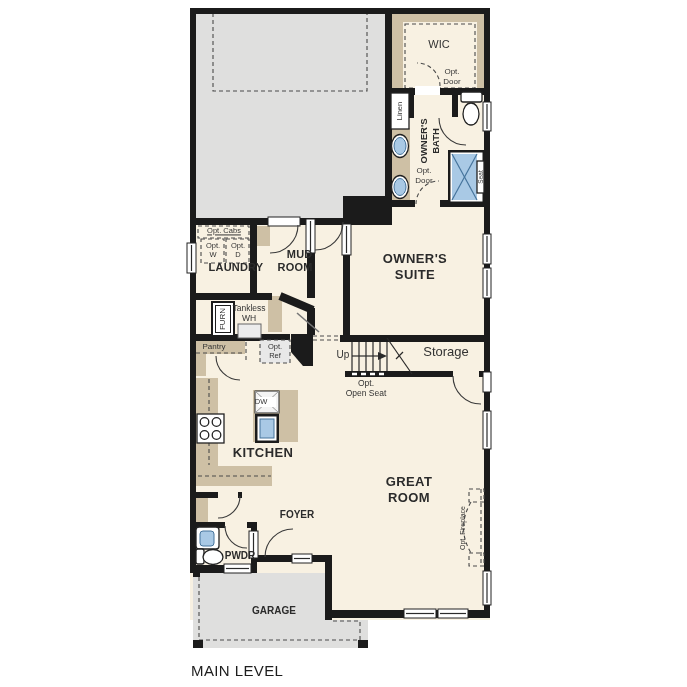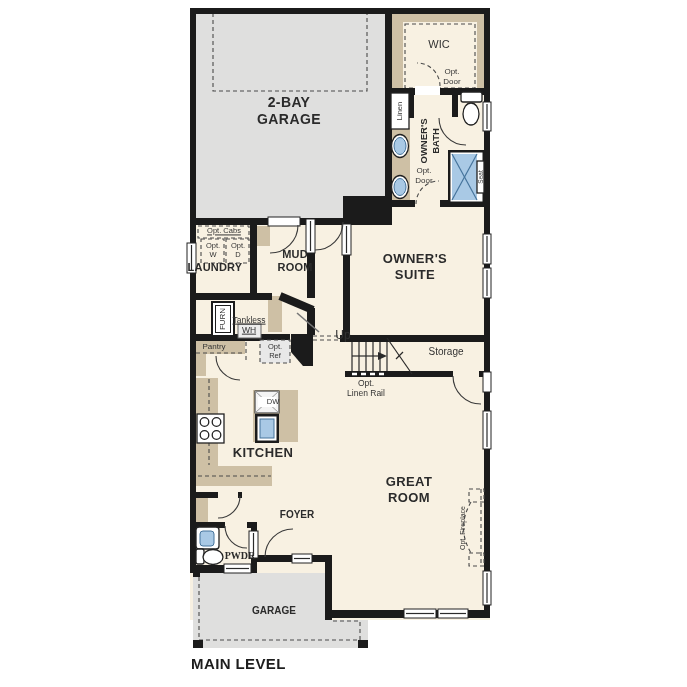--- a/index.html
+++ b/index.html
@@ -18,21 +18,21 @@
   .fix{fill:#fff;stroke:#222;stroke-width:1.3;}
   .lbl{position:absolute;transform:translate(-50%,-50%);color:#2b2b2b;white-space:nowrap;
        text-align:center;line-height:1.22;}
   .lbl.vert{transform:translate(-50%,-50%) rotate(-90deg);}
   .big{font-weight:bold;font-size:13px;letter-spacing:.4px;}
   .big2{font-weight:bold;font-size:14px;letter-spacing:.4px;}
   .mid{font-weight:bold;font-size:11px;letter-spacing:.2px;}
   .sm{font-weight:bold;font-size:10px;}
   .tiny{font-size:8px;color:#333;}
   .tiny2{font-size:7.5px;color:#333;}
-  .title{position:absolute;font-weight:bold;font-size:15px;color:#1d1d1d;letter-spacing:.4px;}
+  .title{position:absolute;font-weight:normal;font-size:15px;color:#1d1d1d;letter-spacing:.4px;margin-top:7px;}
   .lbl span{display:block;}
 </style>
 </head>
 <body>
 
 <div id="stage">
 <svg width="687" height="687" viewBox="0 0 687 687">
 
   <g>
     <rect class="f-floor" x="190" y="8" width="300" height="612"></rect>
@@ -276,24 +276,20 @@
         </g>
     <g>
           <rect class="dsh f-floor" x="198" y="226" width="51" height="12"></rect>
         </g>
     <g>
           <rect x="260" y="340" width="30" height="23" fill="#e8e8e8" stroke="#4a4a4a" stroke-width="1.1" stroke-dasharray="4 3"></rect>
         </g>
   </g>
 </svg>
 
-<div class="lbl big2" style="left:289px;top:111px;">
-  <span>2-BAY</span>
-  <span>GARAGE</span>
-</div>
 <div class="lbl" style="left:439px;top:45px;font-size:11px;color:#333;">WIC</div>
 <div class="lbl tiny" style="left:452px;top:77px;">
   <span>Opt.</span>
   <span>Door</span>
 </div>
 <div class="lbl vert tiny2" style="left:400px;top:111px;">Linen</div>
 <div class="lbl vert" style="left:430px;top:141px;font-weight:bold;font-size:9.5px;">
   <span>OWNER'S</span>
   <span>BATH</span>
 </div>
@@ -308,45 +304,45 @@
 </div>
 <div class="lbl tiny2" style="left:224px;top:231px;text-decoration:underline;">Opt. Cabs</div>
 <div class="lbl tiny2" style="left:213px;top:250px;">
   <span>Opt.</span>
   <span>W</span>
 </div>
 <div class="lbl tiny2" style="left:238px;top:250px;">
   <span>Opt.</span>
   <span>D</span>
 </div>
-<div class="lbl mid" style="left:215px;top:268px;">LAUNDRY</div>
-<div class="lbl mid" style="left:295px;top:261px;">
+<div class="lbl mid" style="left:236px;top:268px;">LAUNDRY</div>
+<div class="lbl mid" style="left:295px;top:261px;text-align:right;">
   <span>MUD</span>
   <span>ROOM</span>
 </div>
 <div class="lbl vert tiny" style="left:223px;top:319px;">FURN</div>
-<div class="lbl" style="left:249px;top:325px;font-size:8.5px;color:#333;text-decoration:underline;">
+<div class="lbl" style="left:249px;top:313px;font-size:8.5px;color:#333;">
   <span>Tankless</span>
   <span>WH</span>
 </div>
 <div class="lbl tiny" style="left:214px;top:347px;">Pantry</div>
 <div class="lbl tiny2" style="left:275px;top:351px;">
   <span>Opt.</span>
   <span>Ref</span>
 </div>
-<div class="lbl" style="left:343px;top:335px;font-size:12px;color:#333;">Up</div>
-<div class="lbl" style="left:446px;top:352px;font-size:10px;color:#333;">Storage</div>
+<div class="lbl" style="left:343px;top:355px;font-size:10px;color:#333;">Up</div>
+<div class="lbl" style="left:446px;top:352px;font-size:13px;color:#333;">Storage</div>
 <div class="lbl" style="left:366px;top:388px;font-size:8.5px;color:#333;">
   <span>Opt.</span>
-  <span>Linen Rail</span>
-</div>
-<div class="lbl tiny2" style="left:267px;top:402px;padding-left:12px;">DW</div>
+  <span>Open Seat</span>
+</div>
+<div class="lbl tiny2" style="left:255px;top:402px;padding-left:12px;">DW</div>
 <div class="lbl big" style="left:263px;top:453px;">KITCHEN</div>
 <div class="lbl big" style="left:409px;top:490px;">
   <span>GREAT</span>
   <span>ROOM</span>
 </div>
 <div class="lbl vert" style="left:463px;top:528px;font-size:7px;color:#333;">Opt. Fireplace</div>
 <div class="lbl sm" style="left:297px;top:515px;">FOYER</div>
-<div class="lbl sm" style="left:240px;top:556px;font-family:Liberation Serif, serif;">PWDR</div>
+<div class="lbl sm" style="left:240px;top:556px;">PWDR</div>
 <div class="lbl sm" style="left:274px;top:611px;">GARAGE</div>
 <div class="title" style="left:191px;top:655px;">MAIN LEVEL</div>
 </div>
 
 </body></html>

